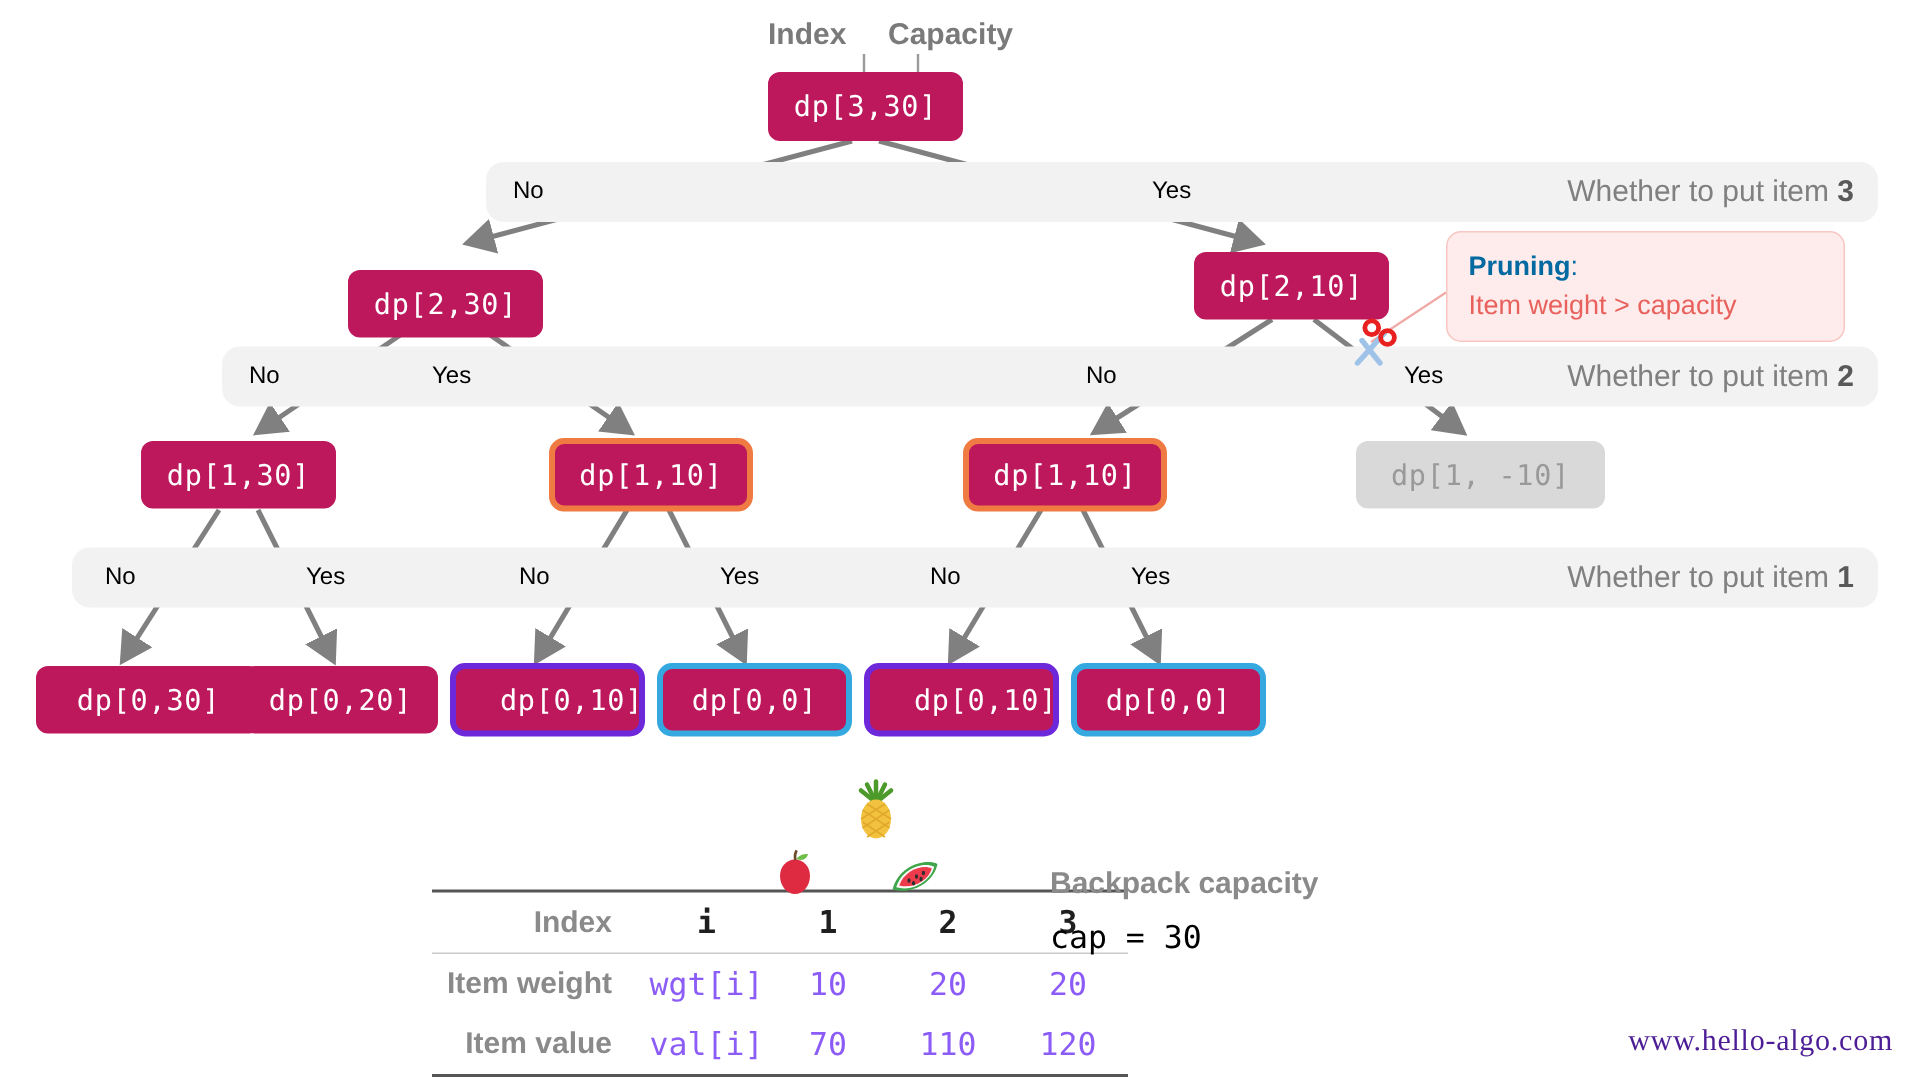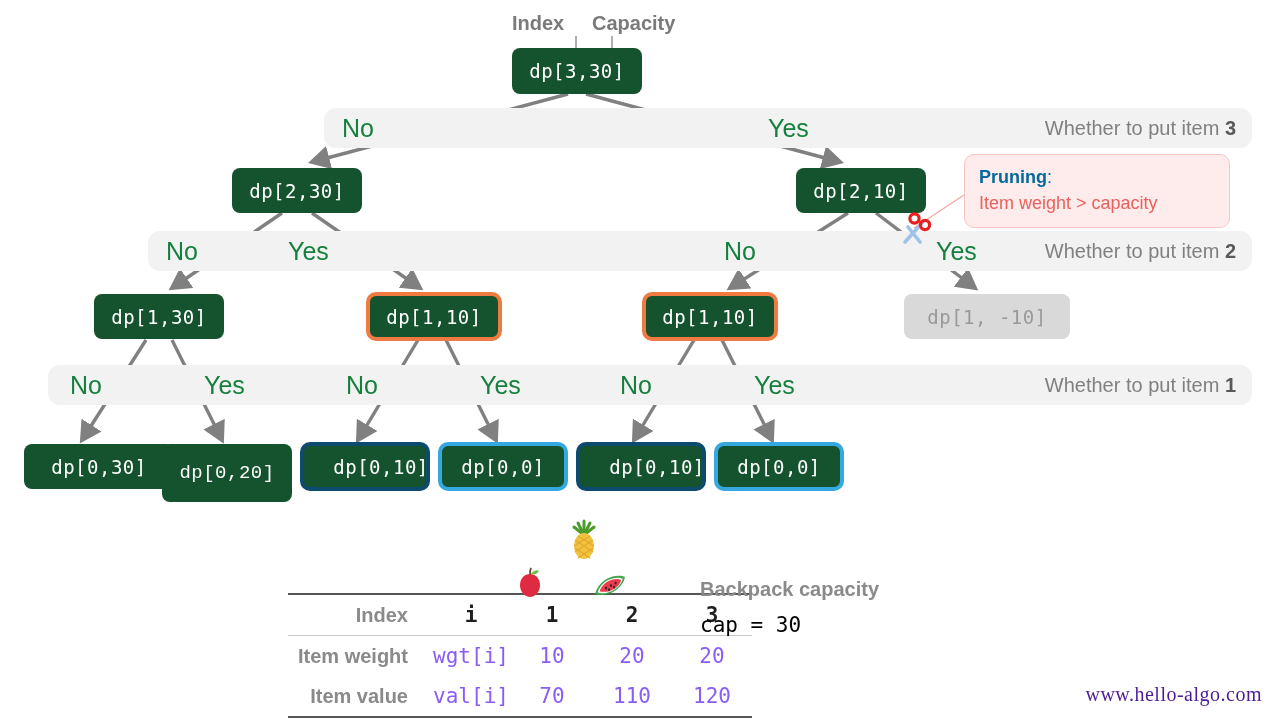--- a/index.html
+++ b/index.html
@@ -8,35 +8,35 @@
     font-family:"Liberation Sans",sans-serif;
   }
   #stage{position:absolute;left:0;top:0;width:1280px;height:720px;}
   svg#edges{position:absolute;left:0;top:0;width:1280px;height:720px;pointer-events:none;}
 
   
   .band{
     position:absolute;background:#f2f2f2;border-radius:12px;
     display:flex;align-items:center;box-sizing:border-box;
   }
-  .band .lbl{position:absolute;color:#15803d;font-size:25px;white-space:nowrap;}
+  .band .lbl{position:absolute;color:#000000;font-size:16px;white-space:nowrap;}
   .band .qtext{position:absolute;right:16px;color:#808080;font-size:20px;white-space:nowrap;}
   .band .qtext b{color:#595959;font-weight:bold;}
 
   
   .node{
     position:absolute;box-sizing:border-box;
-    background:#14532d;color:#ffffff;border-radius:8px;
+    background:#be185d;color:#ffffff;border-radius:8px;
     display:flex;align-items:center;justify-content:center;
     font-family:"DejaVu Sans Mono","Liberation Mono",monospace;
     font-size:19px;letter-spacing:.5px;white-space:nowrap;
     z-index:3;
   }
   .node.dup{border:4px solid #ef7b42;border-radius:10px;}
-  .node.purple{border:4px solid #0c4a6e;border-radius:10px;padding-left:32px;}
+  .node.purple{border:4px solid #6d28d9;border-radius:10px;padding-left:32px;}
   .node.blue{border:4px solid #35a8e0;border-radius:10px;text-align:right;}
   .node.pruned{background:#d9d9d9;color:#999999;border:none;}
 
   
   .hdr{position:absolute;color:#7a7a7a;font-size:20px;font-weight:bold;white-space:nowrap;}
 
   
   .callout{
     position:absolute;left:964px;top:154px;width:266px;
     background:#fdeceb;border:1px solid #f7c6c2;border-radius:10px;
@@ -146,30 +146,30 @@
     <span class="lbl" style="left:156px;">Yes</span>
     <span class="lbl" style="left:298px;">No</span>
     <span class="lbl" style="left:432px;">Yes</span>
     <span class="lbl" style="left:572px;">No</span>
     <span class="lbl" style="left:706px;">Yes</span>
     <span class="qtext"><span>Whether to put item </span><b>1</b></span>
   </div>
 
   <div class="node" style="left:512px;top:48px;width:130px;height:46px;">dp[3,30]</div>
 
-  <div class="node" style="left:232px;top:168px;width:130px;height:45px;">dp[2,30]</div>
+  <div class="node" style="left:232px;top:180px;width:130px;height:45px;">dp[2,30]</div>
   <div class="node" style="left:796px;top:168px;width:130px;height:45px;">dp[2,10]</div>
 
   <div class="node" style="left:94px;top:294px;width:130px;height:45px;">dp[1,30]</div>
   <div class="node dup" style="left:366px;top:292px;width:136px;height:49px;">dp[1,10]</div>
   <div class="node dup" style="left:642px;top:292px;width:136px;height:49px;">dp[1,10]</div>
   <div class="node pruned" style="left:904px;top:294px;width:166px;height:45px;">dp[1, -10]</div>
 
   <div class="node" style="left:24px;top:444px;width:150px;height:45px;">dp[0,30]</div>
-  <div class="node" style="left:162px;top:444px;width:130px;height:58px;font-family:Liberation Mono, monospace;">dp[0,20]</div>
+  <div class="node" style="left:162px;top:444px;width:130px;height:45px;">dp[0,20]</div>
   <div class="node purple" style="left:300px;top:442px;width:130px;height:49px;">dp[0,10]</div>
   <div class="node blue" style="left:438px;top:442px;width:130px;height:49px;">dp[0,0]</div>
   <div class="node purple" style="left:576px;top:442px;width:130px;height:49px;">dp[0,10]</div>
   <div class="node blue" style="left:714px;top:442px;width:130px;height:49px;">dp[0,0]</div>
 
   <div class="callout">
     <div class="l1"><b>Pruning</b><span>:</span></div>
     <div class="l2">Item weight &gt; capacity</div>
   </div>
 

